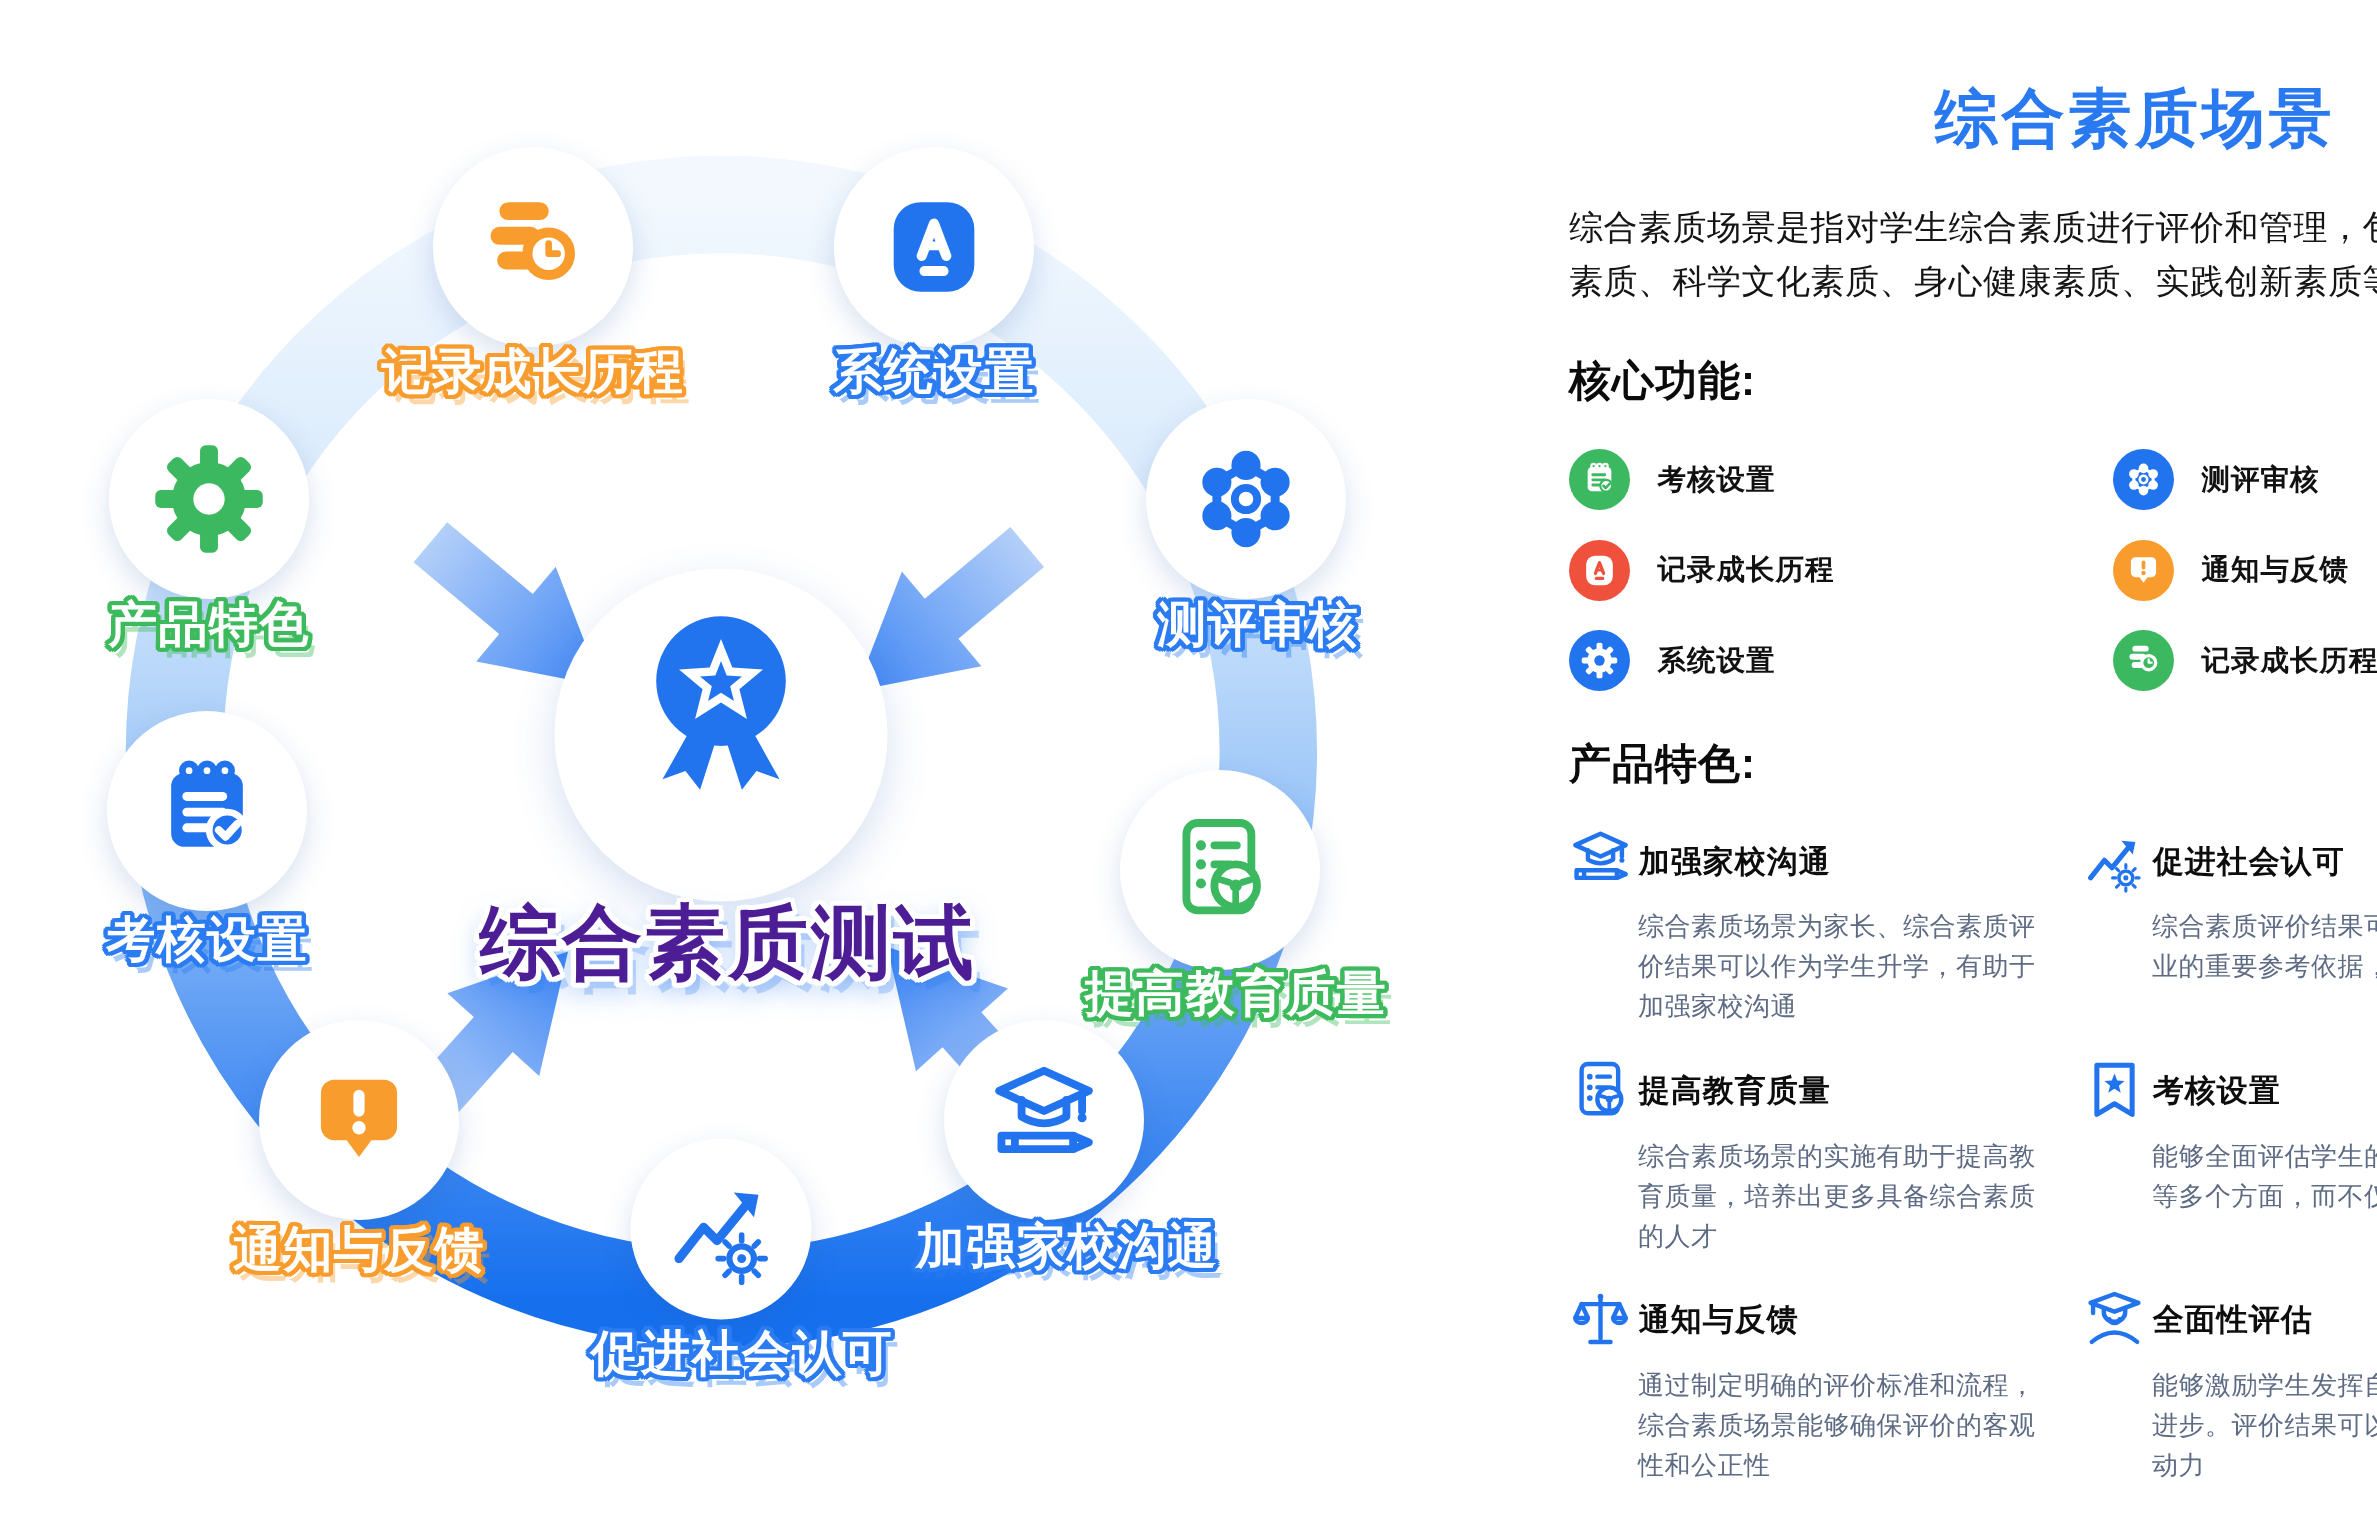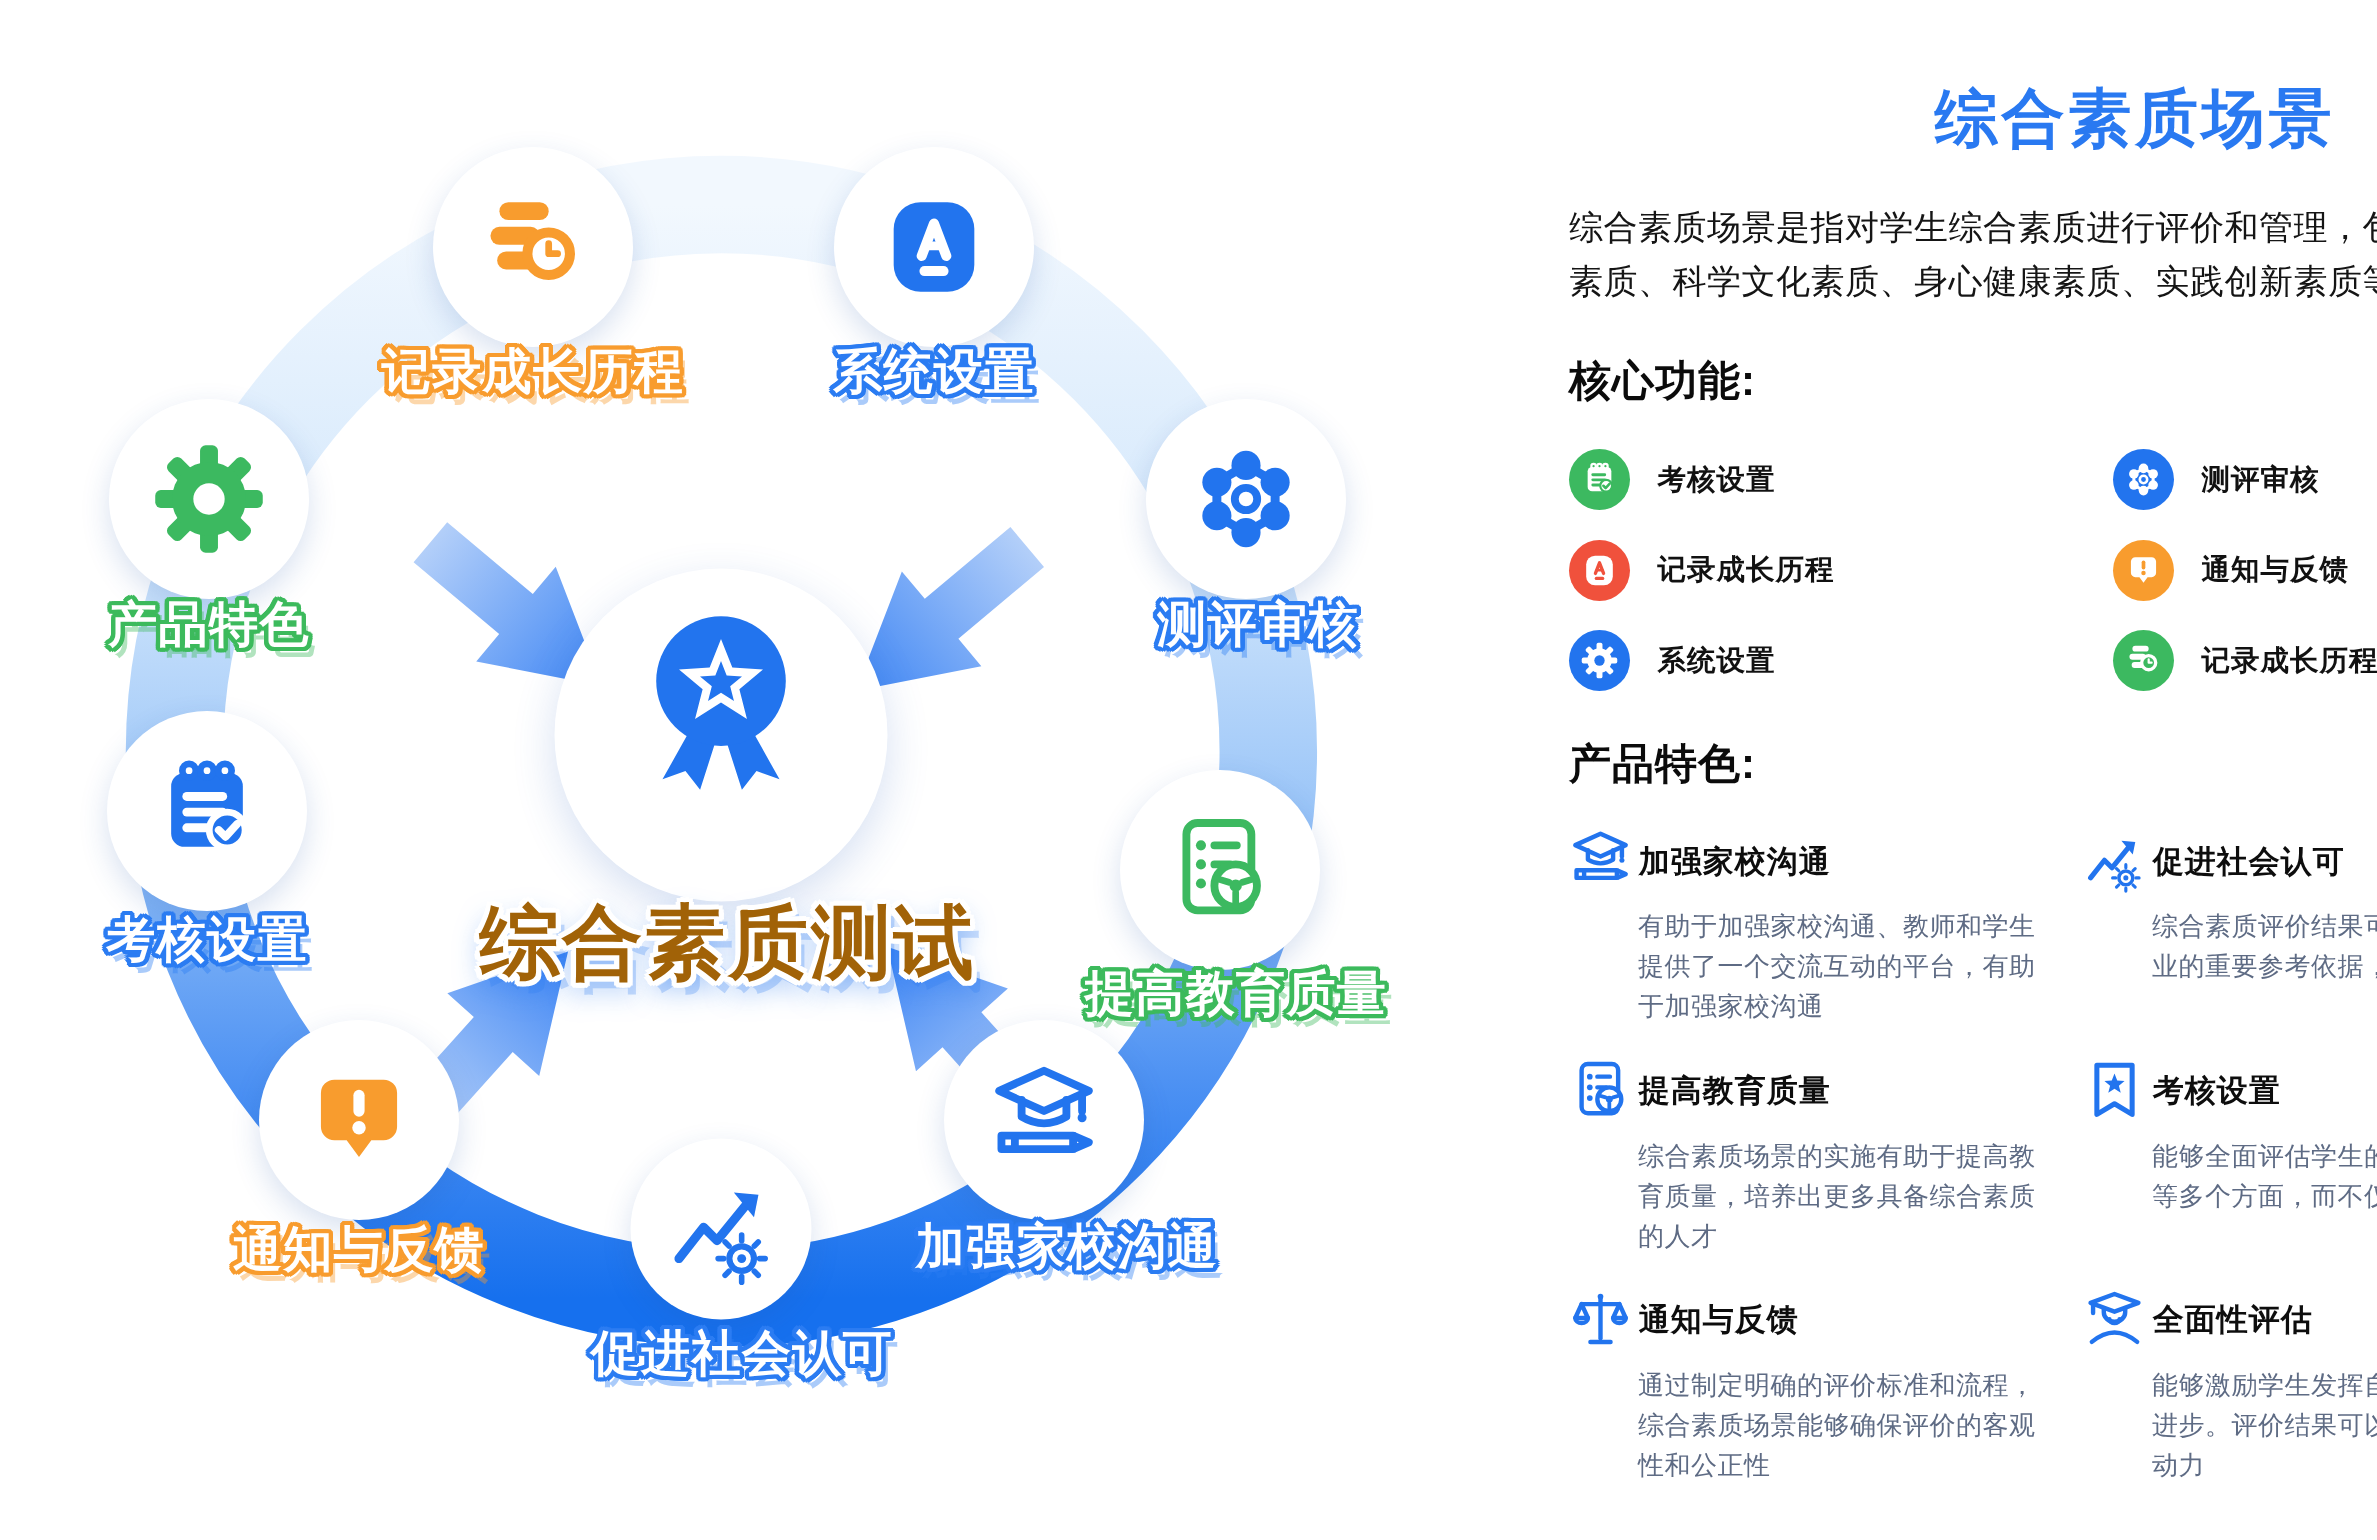--- a/index.html
+++ b/index.html
@@ -45,21 +45,21 @@
 
   .center-node{
     position:absolute;left:721px;top:735px;transform:translate(-50%,-50%);
     width:333px;height:333px;border-radius:50%;background:#ffffff;
     box-shadow:0 14.3px 43px rgba(50,100,190,.20);z-index:4;
     display:flex;align-items:flex-start;justify-content:center;
   }
   .medal{width:209px;height:209px;margin-top:28.5px;}
   .center-title{
     position:absolute;left:728px;top:944px;transform:translate(-50%,-50%);
-    font-size:80px;font-weight:bold;color:#a16207;white-space:nowrap;letter-spacing:2.9px;z-index:7;
+    font-size:80px;font-weight:bold;color:#4c1d95;white-space:nowrap;letter-spacing:2.9px;z-index:7;
     text-shadow:-4.8px 0 0 #fff,4.8px 0 0 #fff,0 -4.8px 0 #fff,0 4.8px 0 #fff,
       -3.8px -3.8px 0 #fff,3.8px -3.8px 0 #fff,-3.8px 3.8px 0 #fff,3.8px 3.8px 0 #fff,
       -5.2px 2.9px 0 #fff,5.2px 2.9px 0 #fff,-2.9px 5.2px 0 #fff,2.9px 5.2px 0 #fff,
       0 12.4px 26px rgba(34,116,238,.55),8.6px 12.4px 0 rgba(43,124,242,.25);
   }
 
   
   .panel{position:absolute;left:1569px;top:57px;width:1132px;}
   .panel-title{
     margin:19px 0 0 0;text-align:center;font-size:63px;font-weight:bold;
@@ -389,21 +389,21 @@
 
   <h2 class="heading">产品特色:</h2>
   <div class="features-grid">
     <div class="feature">
       <div class="f-head">
         <svg class="f-icon" viewBox="0 0 100 100">
             <use href="#sym-cappencil"></use>
           </svg>
         <span class="f-title">加强家校沟通</span>
       </div>
-      <p class="f-desc">有助于加强家校沟通、教师和学生提供了一个交流互动的平台，有助于加强家校沟通</p>
+      <p class="f-desc">综合素质场景为家长、综合素质评价结果可以作为学生升学，有助于加强家校沟通</p>
     </div>
     <div class="feature">
       <div class="f-head">
         <svg class="f-icon" viewBox="0 0 100 100">
             <use href="#sym-trendgear"></use>
           </svg>
         <span class="f-title">促进社会认可</span>
       </div>
       <p class="f-desc">综合素质评价结果可以作为学生升学、就业的重要参考依据，得到社会的广泛认可</p>
     </div>

